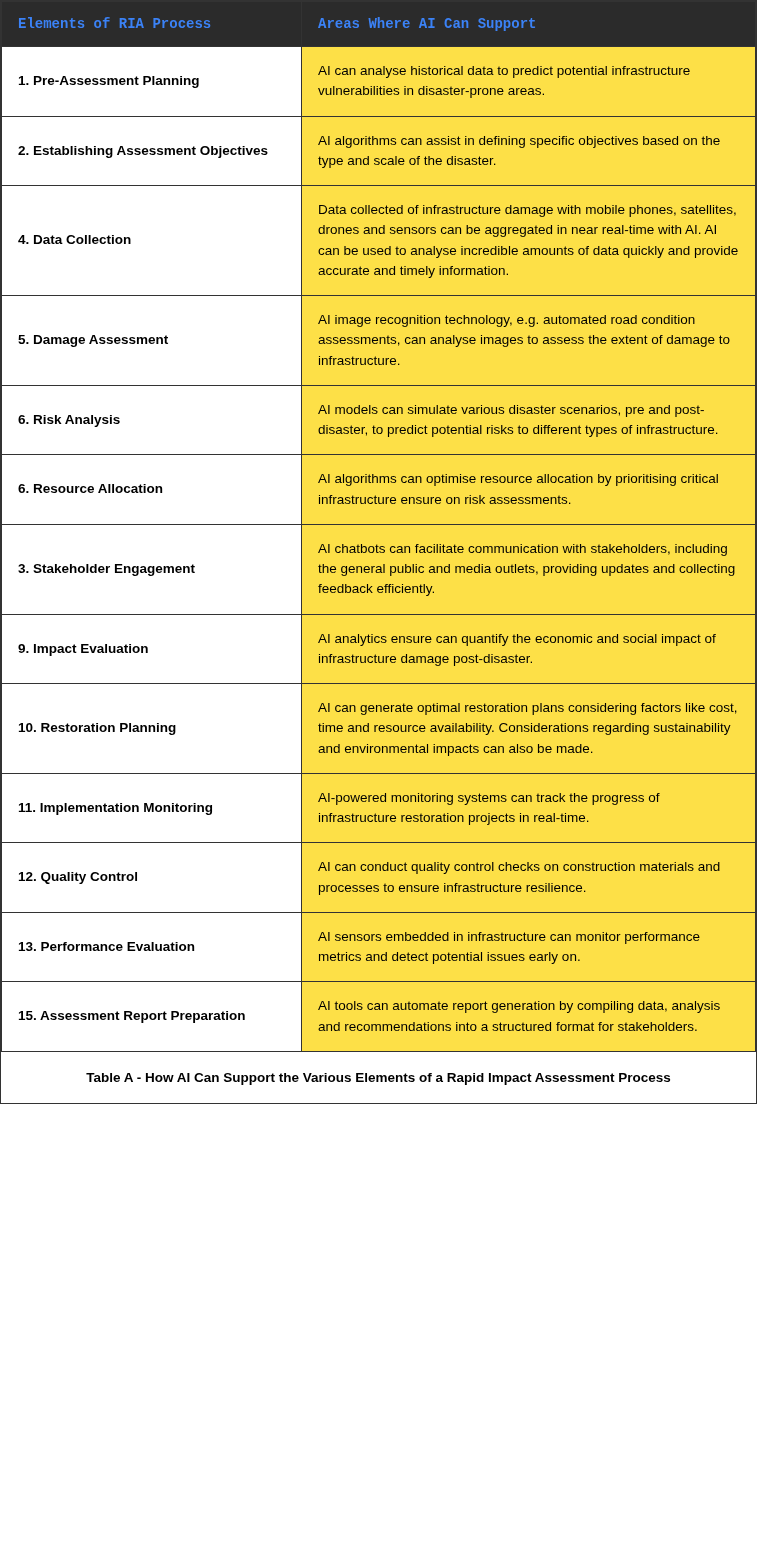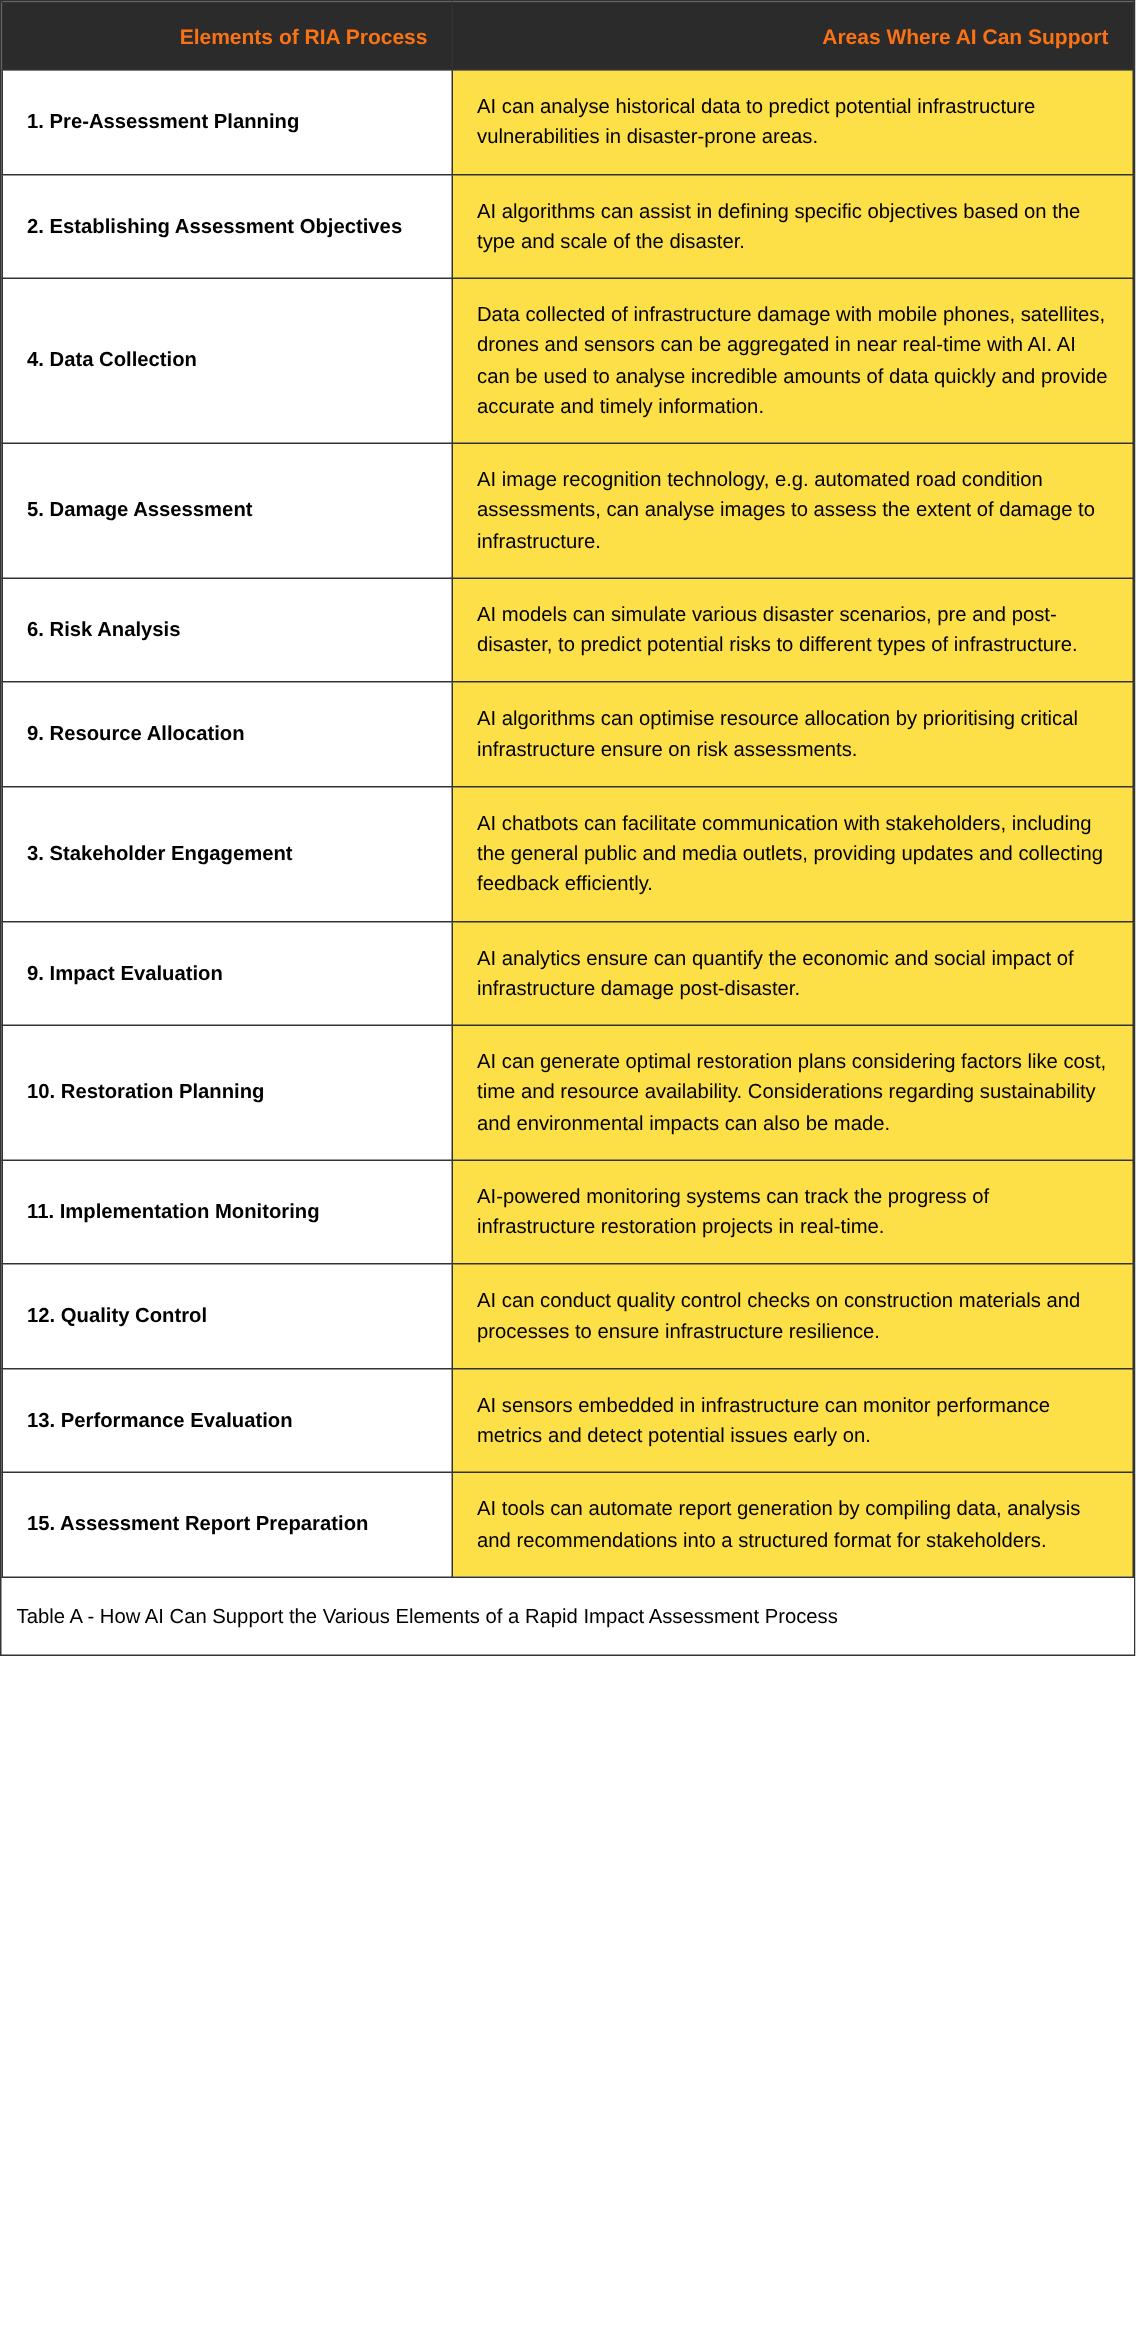--- a/index.html
+++ b/index.html
@@ -17,45 +17,47 @@
       width: 757px;
       border-collapse: collapse;
       border: 1px solid #333;
     }
     table {
       width: 100%;
       border-collapse: collapse;
     }
     thead tr th {
       background-color: #2b2b2b;
-      color: #f97316;
+      color: #3b82f6;
       font-size: 14px;
       font-weight: bold;
       padding: 14px 16px;
-      text-align: right;
+      text-align: left;
       border: 1px solid #333;
+      font-family: Liberation Mono, monospace;
     }
     tbody tr td {
       border: 1px solid #333;
       padding: 14px 16px;
       vertical-align: middle;
       font-size: 13.5px;
       line-height: 1.5;
     }
     tbody tr td:first-child {
       font-weight: bold;
       width: 300px;
       background-color: #fff;
     }
     tbody tr td:last-child {
       background-color: #fde047;
     }
     .caption {
+      text-align: center;
       font-size: 13.5px;
-      font-weight: normal;
+      font-weight: bold;
       padding: 18px 10px;
     }
   </style>
 </head>
 <body>
 
 <div class="table-container">
   <table>
     <thead>
       <tr>
@@ -78,21 +80,21 @@
         </tr>
         <tr>
           <td>5. Damage Assessment</td>
           <td>AI image recognition technology, e.g. automated road condition assessments, can analyse images to assess the extent of damage to infrastructure.</td>
         </tr>
         <tr>
           <td>6. Risk Analysis</td>
           <td>AI models can simulate various disaster scenarios, pre and post-disaster, to predict potential risks to different types of infrastructure.</td>
         </tr>
         <tr>
-          <td>9. Resource Allocation</td>
+          <td>6. Resource Allocation</td>
           <td>AI algorithms can optimise resource allocation by prioritising critical infrastructure ensure on risk assessments.</td>
         </tr>
         <tr>
           <td>3. Stakeholder Engagement</td>
           <td>AI chatbots can facilitate communication with stakeholders, including the general public and media outlets, providing updates and collecting feedback efficiently.</td>
         </tr>
         <tr>
           <td>9. Impact Evaluation</td>
           <td>AI analytics ensure can quantify the economic and social impact of infrastructure damage post-disaster.</td>
         </tr>

